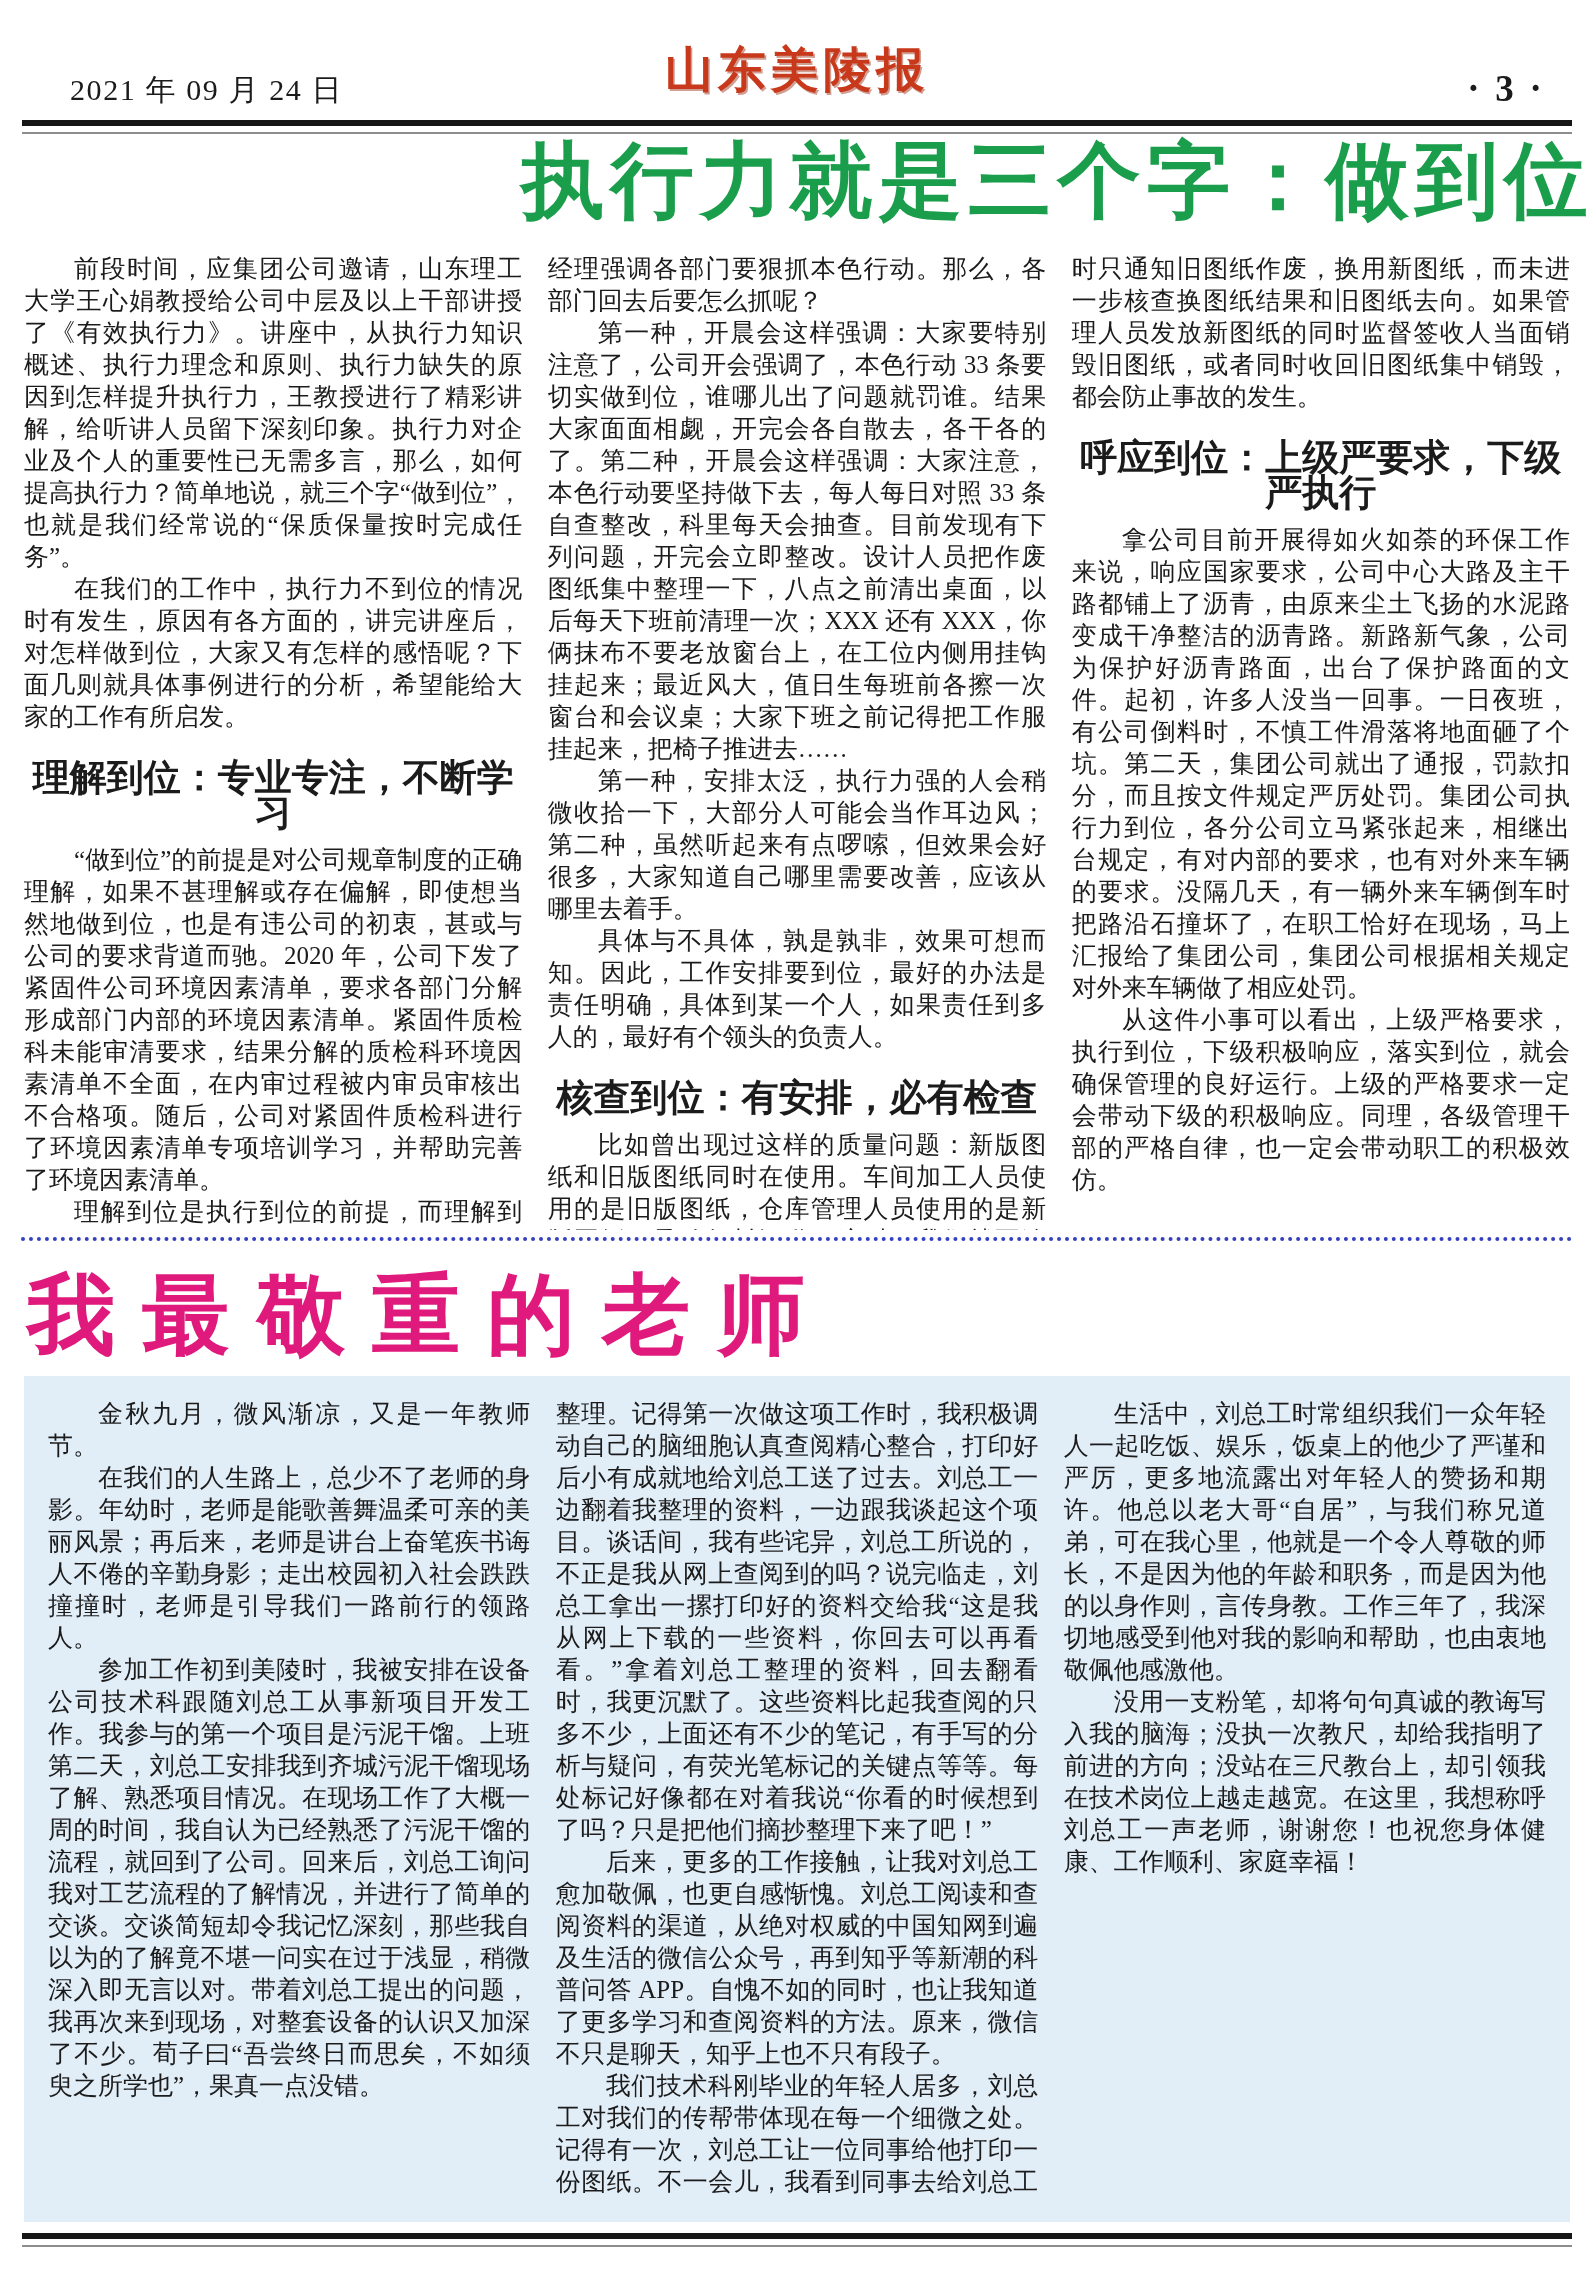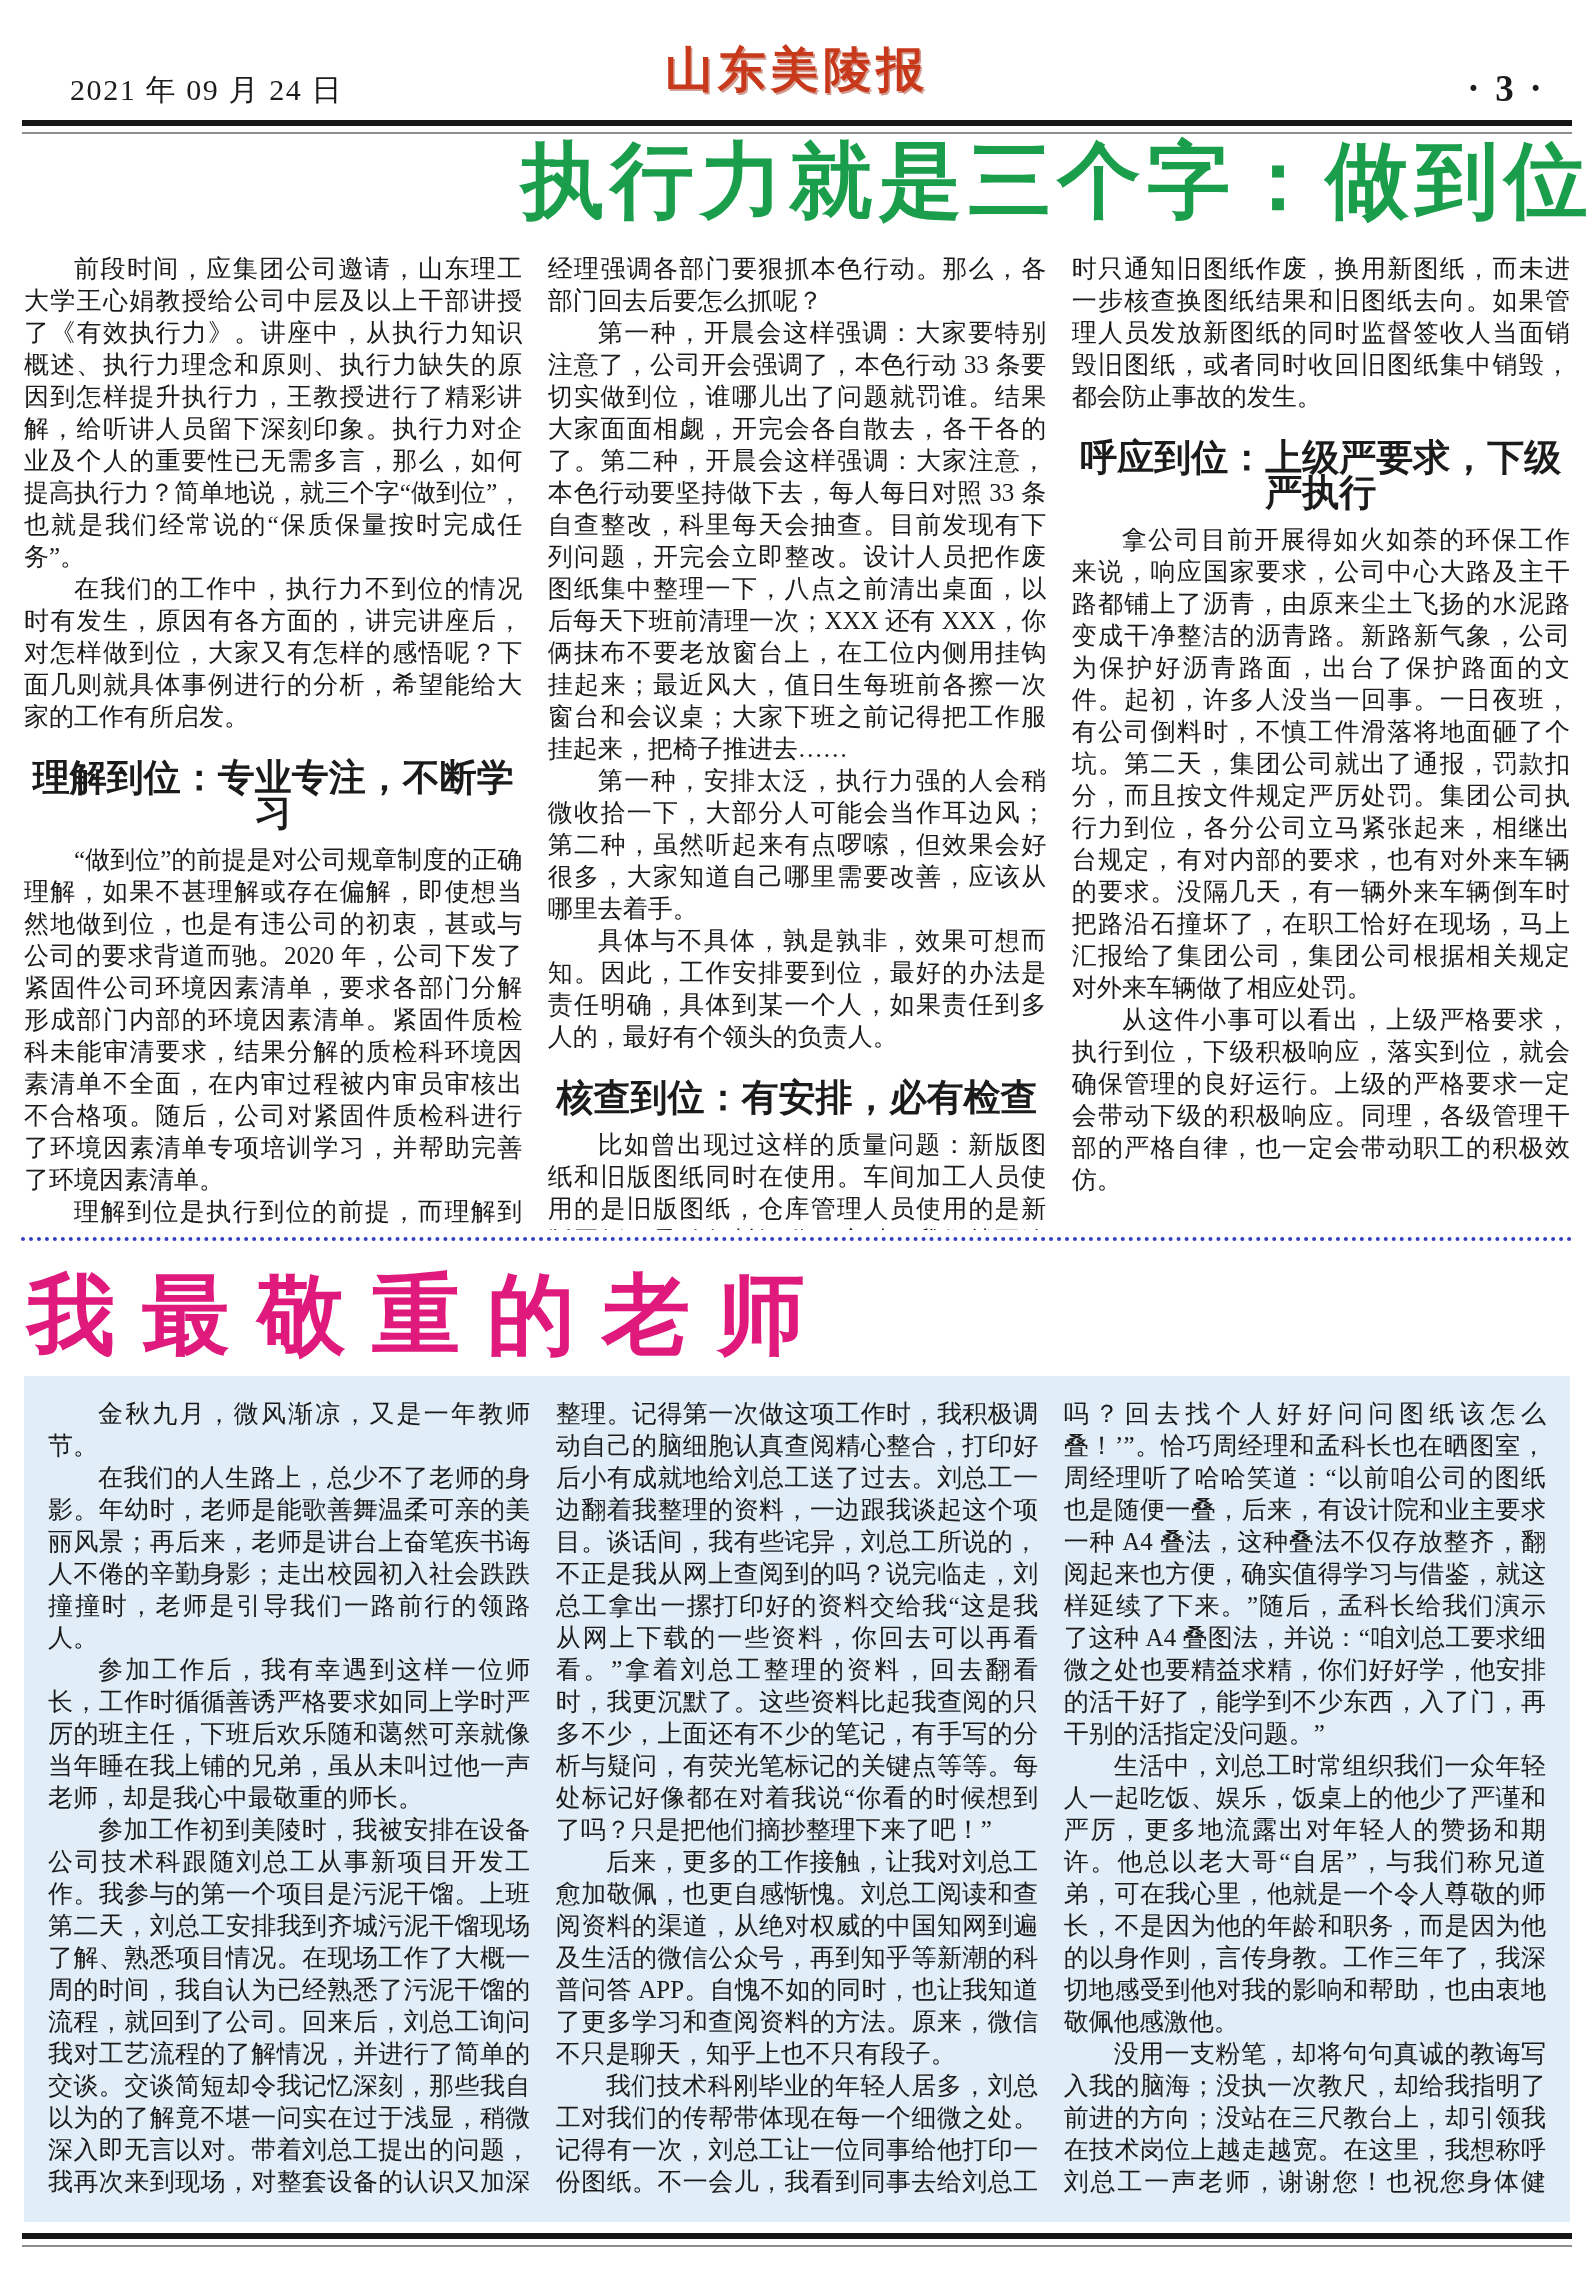--- a/index.html
+++ b/index.html
@@ -90,30 +90,28 @@
 
   <div class="dotted"></div>
 
   <h1 class="title2">我最敬重的老师</h1>
 
   <section class="panel">
     <div class="cols cols-a2">
       <div class="col">
           <p class="it it-p">金秋九月，微风渐凉，又是一年教师节。</p>
           <p class="it it-p">在我们的人生路上，总少不了老师的身影。年幼时，老师是能歌善舞温柔可亲的美丽风景；再后来，老师是讲台上奋笔疾书诲人不倦的辛勤身影；走出校园初入社会跌跌撞撞时，老师是引导我们一路前行的领路人。</p>
-          <p class="it it-p">参加工作后，我有幸遇到这样一位师长，工作时循循善诱严格要求如同上学时严厉的班主任，下班后欢乐随和蔼然可亲就像当年睡在我上铺的兄弟，虽从未叫过他一声老师，却是我心中最敬重的师长。</p>
           <p class="it it-p">参加工作初到美陵时，我被安排在设备公司技术科跟随刘总工从事新项目开发工作。我参与的第一个项目是污泥干馏。上班第二天，刘总工安排我到齐城污泥干馏现场了解、熟悉项目情况。在现场工作了大概一周的时间，我自认为已经熟悉了污泥干馏的流程，就回到了公司。回来后，刘总工询问我对工艺流程的了解情况，并进行了简单的交谈。交谈简短却令我记忆深刻，那些我自以为的了解竟不堪一问实在过于浅显，稍微深入即无言以对。带着刘总工提出的问题，我再次来到现场，对整套设备的认识又加深了不少。荀子曰“吾尝终日而思矣，不如须臾之所学也”，果真一点没错。</p>
         </div>
       <div class="col">
           <p class="it it-pc">整理。记得第一次做这项工作时，我积极调动自己的脑细胞认真查阅精心整合，打印好后小有成就地给刘总工送了过去。刘总工一边翻着我整理的资料，一边跟我谈起这个项目。谈话间，我有些诧异，刘总工所说的，不正是我从网上查阅到的吗？说完临走，刘总工拿出一摞打印好的资料交给我“这是我从网上下载的一些资料，你回去可以再看看。”拿着刘总工整理的资料，回去翻看时，我更沉默了。这些资料比起我查阅的只多不少，上面还有不少的笔记，有手写的分析与疑问，有荧光笔标记的关键点等等。每处标记好像都在对着我说“你看的时候想到了吗？只是把他们摘抄整理下来了吧！”</p>
           <p class="it it-p">后来，更多的工作接触，让我对刘总工愈加敬佩，也更自感惭愧。刘总工阅读和查阅资料的渠道，从绝对权威的中国知网到遍及生活的微信公众号，再到知乎等新潮的科普问答 APP。自愧不如的同时，也让我知道了更多学习和查阅资料的方法。原来，微信不只是聊天，知乎上也不只有段子。</p>
           <p class="it it-p">我们技术科刚毕业的年轻人居多，刘总工对我们的传帮带体现在每一个细微之处。记得有一次，刘总工让一位同事给他打印一份图纸。不一会儿，我看到同事去给刘总工送图纸，可不知为什么却又把图纸拿了回来。一问，原来是刘总工让同事叠好再给他。同事叠完后没多久又拿了回来，低着头说：“又让领导熊了一顿，刘总工说‘图纸是这样叠的</p>
         </div>
       <div class="col">
-          <p class="it it-pc">吗？回去找个人好好问问图纸该怎么叠！’”。恰巧周经理和孟科长也在晒图室，周经理听了哈哈笑道：“以前咱公司的图纸也是随便一叠，后来，有设计院和业主要求一种 A4 叠法，这种叠法不仅存放整齐，翻阅起来也方便，确实值得学习与借鉴，就这样延续了下来。”随后，孟科长给我们演示了这种 A4 叠图法，并说：“咱刘总工要求细微之处也要精益求精，你们好好学，他安排的活干好了，能学到不少东西，入了门，再干别的活指定没问题。”</p>
           <p class="it it-p">生活中，刘总工时常组织我们一众年轻人一起吃饭、娱乐，饭桌上的他少了严谨和严厉，更多地流露出对年轻人的赞扬和期许。他总以老大哥“自居”，与我们称兄道弟，可在我心里，他就是一个令人尊敬的师长，不是因为他的年龄和职务，而是因为他的以身作则，言传身教。工作三年了，我深切地感受到他对我的影响和帮助，也由衷地敬佩他感激他。</p>
           <p class="it it-p">没用一支粉笔，却将句句真诚的教诲写入我的脑海；没执一次教尺，却给我指明了前进的方向；没站在三尺教台上，却引领我在技术岗位上越走越宽。在这里，我想称呼刘总工一声老师，谢谢您！也祝您身体健康、工作顺利、家庭幸福！</p>
         </div>
     </div>
   </section>
 
   <div class="rule-bottom"></div>
 
 </div>
 

